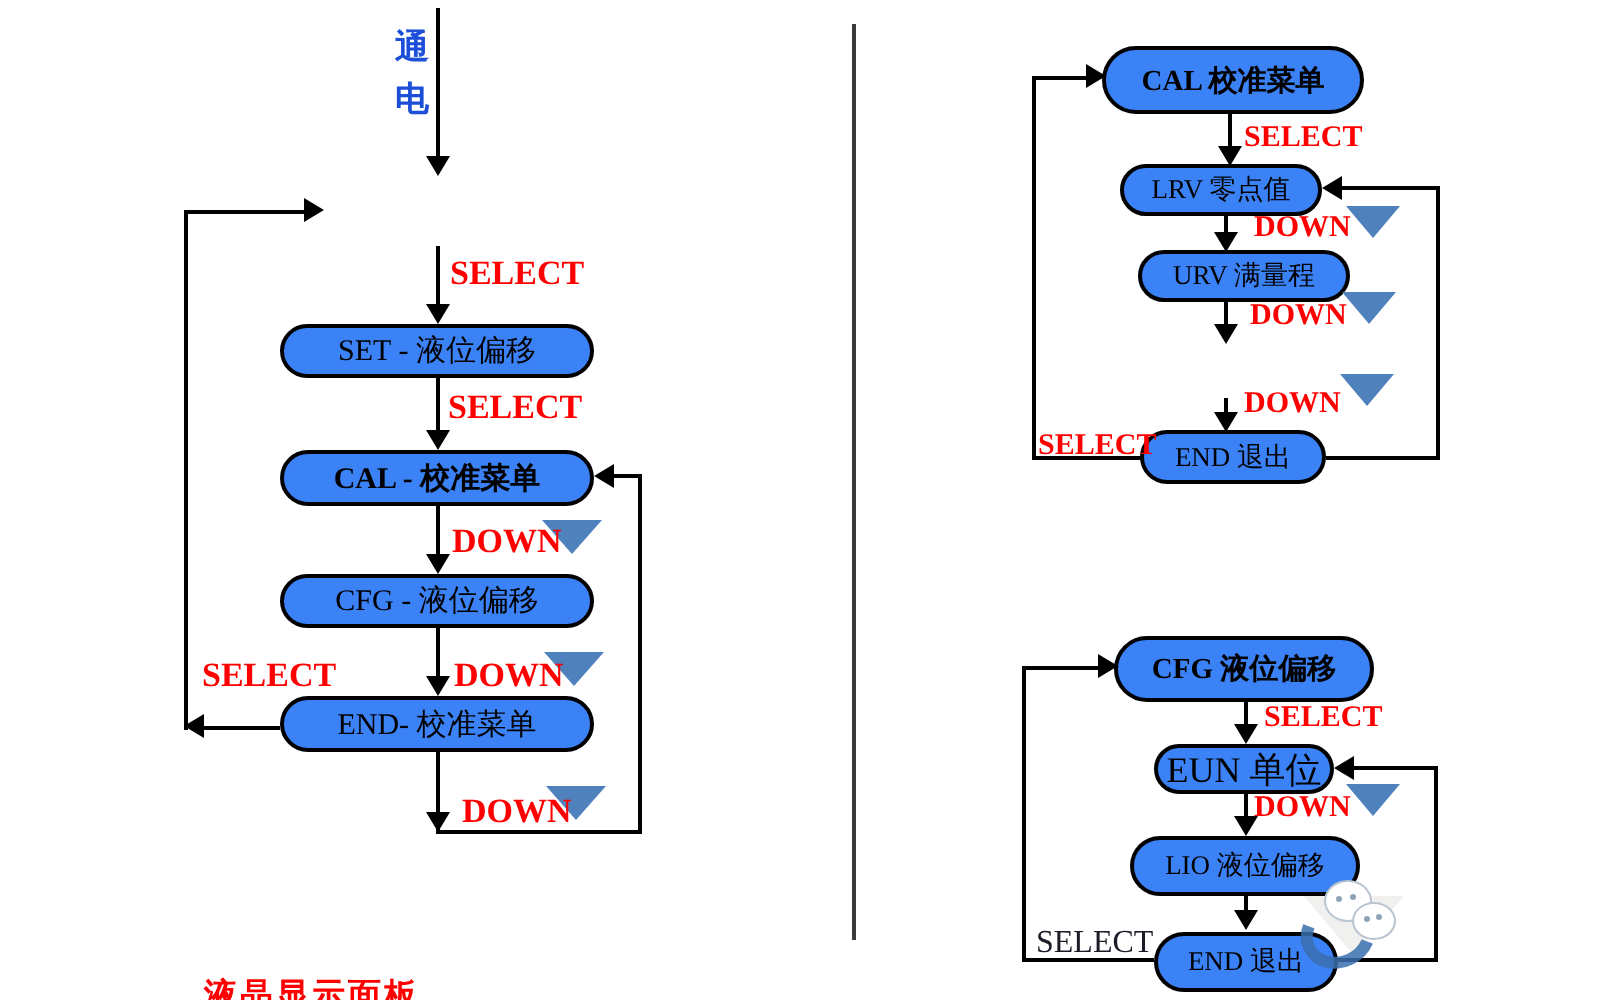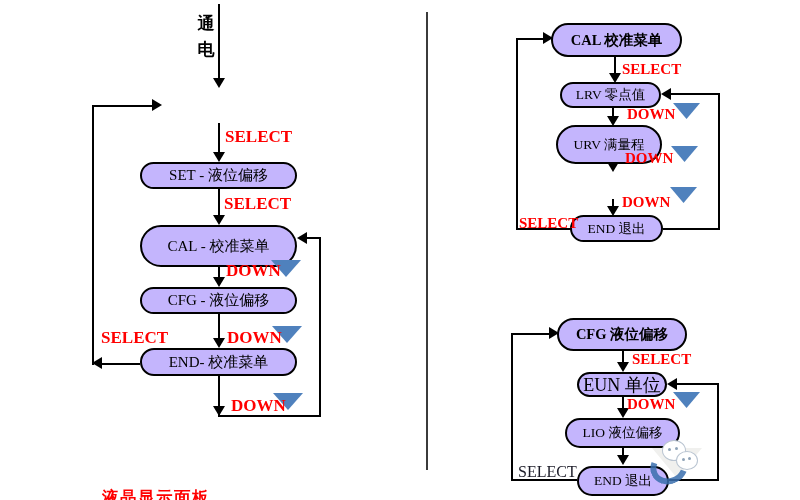--- a/index.html
+++ b/index.html
@@ -3,41 +3,41 @@
 <meta charset="utf-8">
 <style>
   html,body{margin:0;padding:0;background:#fff;}
   .stage{
     position:relative;width:800px;height:500px;background:#ffffff;
     overflow:hidden;font-family:"Liberation Serif","DejaVu Serif",serif;
   }
   
   .node{
     position:absolute;box-sizing:border-box;border:2px solid #000;border-radius:999px;
-    background:#c4b5fd;display:flex;align-items:center;justify-content:center;
+    background:#3b82f6;display:flex;align-items:center;justify-content:center;
     font-size:15px;color:#000;white-space:nowrap;z-index:3;
   }
   .bold{font-weight:bold;}
   
   .hline,.vline{position:absolute;background:#000;z-index:1;}
   .hline{height:2px;}
   .vline{width:2px;}
   .divider{position:absolute;width:2px;background:#3b3b3b;z-index:1;}
   
   .ah{position:absolute;width:0;height:0;z-index:2;}
   .ah-down{border-left:6px solid transparent;border-right:6px solid transparent;border-top:10px solid #000;}
   .ah-right{border-top:6px solid transparent;border-bottom:6px solid transparent;border-left:10px solid #000;}
   .ah-left{border-top:6px solid transparent;border-bottom:6px solid transparent;border-right:10px solid #000;}
   
   .lbl{position:absolute;font-size:17px;font-weight:bold;color:#ff0000;z-index:4;white-space:nowrap;}
   .lbl.sm{font-size:15px;}
   .lbl.dark{color:#1c1c28;font-weight:normal;font-size:16px;}
   .power{
     position:absolute;left:196px;top:11px;width:20px;font-size:17px;line-height:26px;
-    font-weight:bold;color:#000000;word-break:break-all;z-index:4;text-align:center;
+    font-weight:bold;color:#1d4ed8;word-break:break-all;z-index:4;text-align:center;
   }
   
   .tri{
     position:absolute;background:#4f81bd;clip-path:polygon(0 0,100% 0,50% 100%);
     width:30px;height:17px;z-index:3;filter:drop-shadow(3px 2px 0 #d9d9d9);
   }
   .tri.sm{width:27px;height:16px;}
   
   .caption{
     position:absolute;left:102px;top:489px;font-size:16.5px;line-height:17px;
@@ -71,21 +71,21 @@
   <div class="ah ah-left" style="left:92px;top:357px;"></div>
 
   <div class="lbl" style="left:225px;top:127px;">SELECT</div>
   <div class="vline" style="left:218px;top:123px;height:30px;"></div>
   <div class="ah ah-down" style="left:213px;top:152px;"></div>
   <div class="node" style="left:140px;top:162px;width:157px;height:27px;">SET - 液位偏移</div>
 
   <div class="lbl" style="left:224px;top:194px;">SELECT</div>
   <div class="vline" style="left:218px;top:189px;height:27px;"></div>
   <div class="ah ah-down" style="left:213px;top:215px;"></div>
-  <div class="node" style="left:140px;top:225px;width:157px;height:42px;">CAL - 校准菜单</div>
+  <div class="node" style="left:140px;top:225px;width:157px;height:28px;font-weight:bold;">CAL - 校准菜单</div>
 
   <div class="lbl" style="left:226px;top:261px;">DOWN</div>
   <div class="tri" style="left:271px;top:260px;"></div>
   <div class="vline" style="left:218px;top:252px;height:26px;"></div>
   <div class="ah ah-down" style="left:213px;top:277px;"></div>
   <div class="node" style="left:140px;top:287px;width:157px;height:27px;">CFG - 液位偏移</div>
 
   <div class="lbl" style="left:101px;top:328px;">SELECT</div>
   <div class="lbl" style="left:227px;top:328px;">DOWN</div>
   <div class="tri" style="left:272px;top:326px;"></div>
@@ -118,21 +118,21 @@
 
   <div class="ah ah-left" style="left:661px;top:88px;"></div>
   <div class="hline" style="left:669px;top:93px;width:51px;"></div>
   <div class="vline" style="left:718px;top:93px;height:137px;"></div>
   <div class="hline" style="left:663px;top:228px;width:57px;"></div>
 
   <div class="lbl sm" style="left:627px;top:106px;">DOWN</div>
   <div class="tri sm" style="left:673px;top:103px;"></div>
   <div class="vline" style="left:612px;top:108px;height:10px;"></div>
   <div class="ah ah-down" style="left:607px;top:116px;"></div>
-  <div class="node" style="left:556px;top:125px;width:106px;height:39px;font-size:13.5px;">URV 满量程</div>
+  <div class="node" style="left:569px;top:125px;width:106px;height:26px;font-size:13.5px;">URV 满量程</div>
 
   <div class="lbl sm" style="left:625px;top:150px;">DOWN</div>
   <div class="tri sm" style="left:671px;top:146px;"></div>
   <div class="vline" style="left:612px;top:151px;height:13px;"></div>
   <div class="ah ah-down" style="left:607px;top:162px;"></div>
 
   <div class="lbl sm" style="left:622px;top:194px;">DOWN</div>
   <div class="tri sm" style="left:670px;top:187px;"></div>
   <div class="vline" style="left:612px;top:199px;height:9px;"></div>
   <div class="ah ah-down" style="left:607px;top:206px;"></div>

